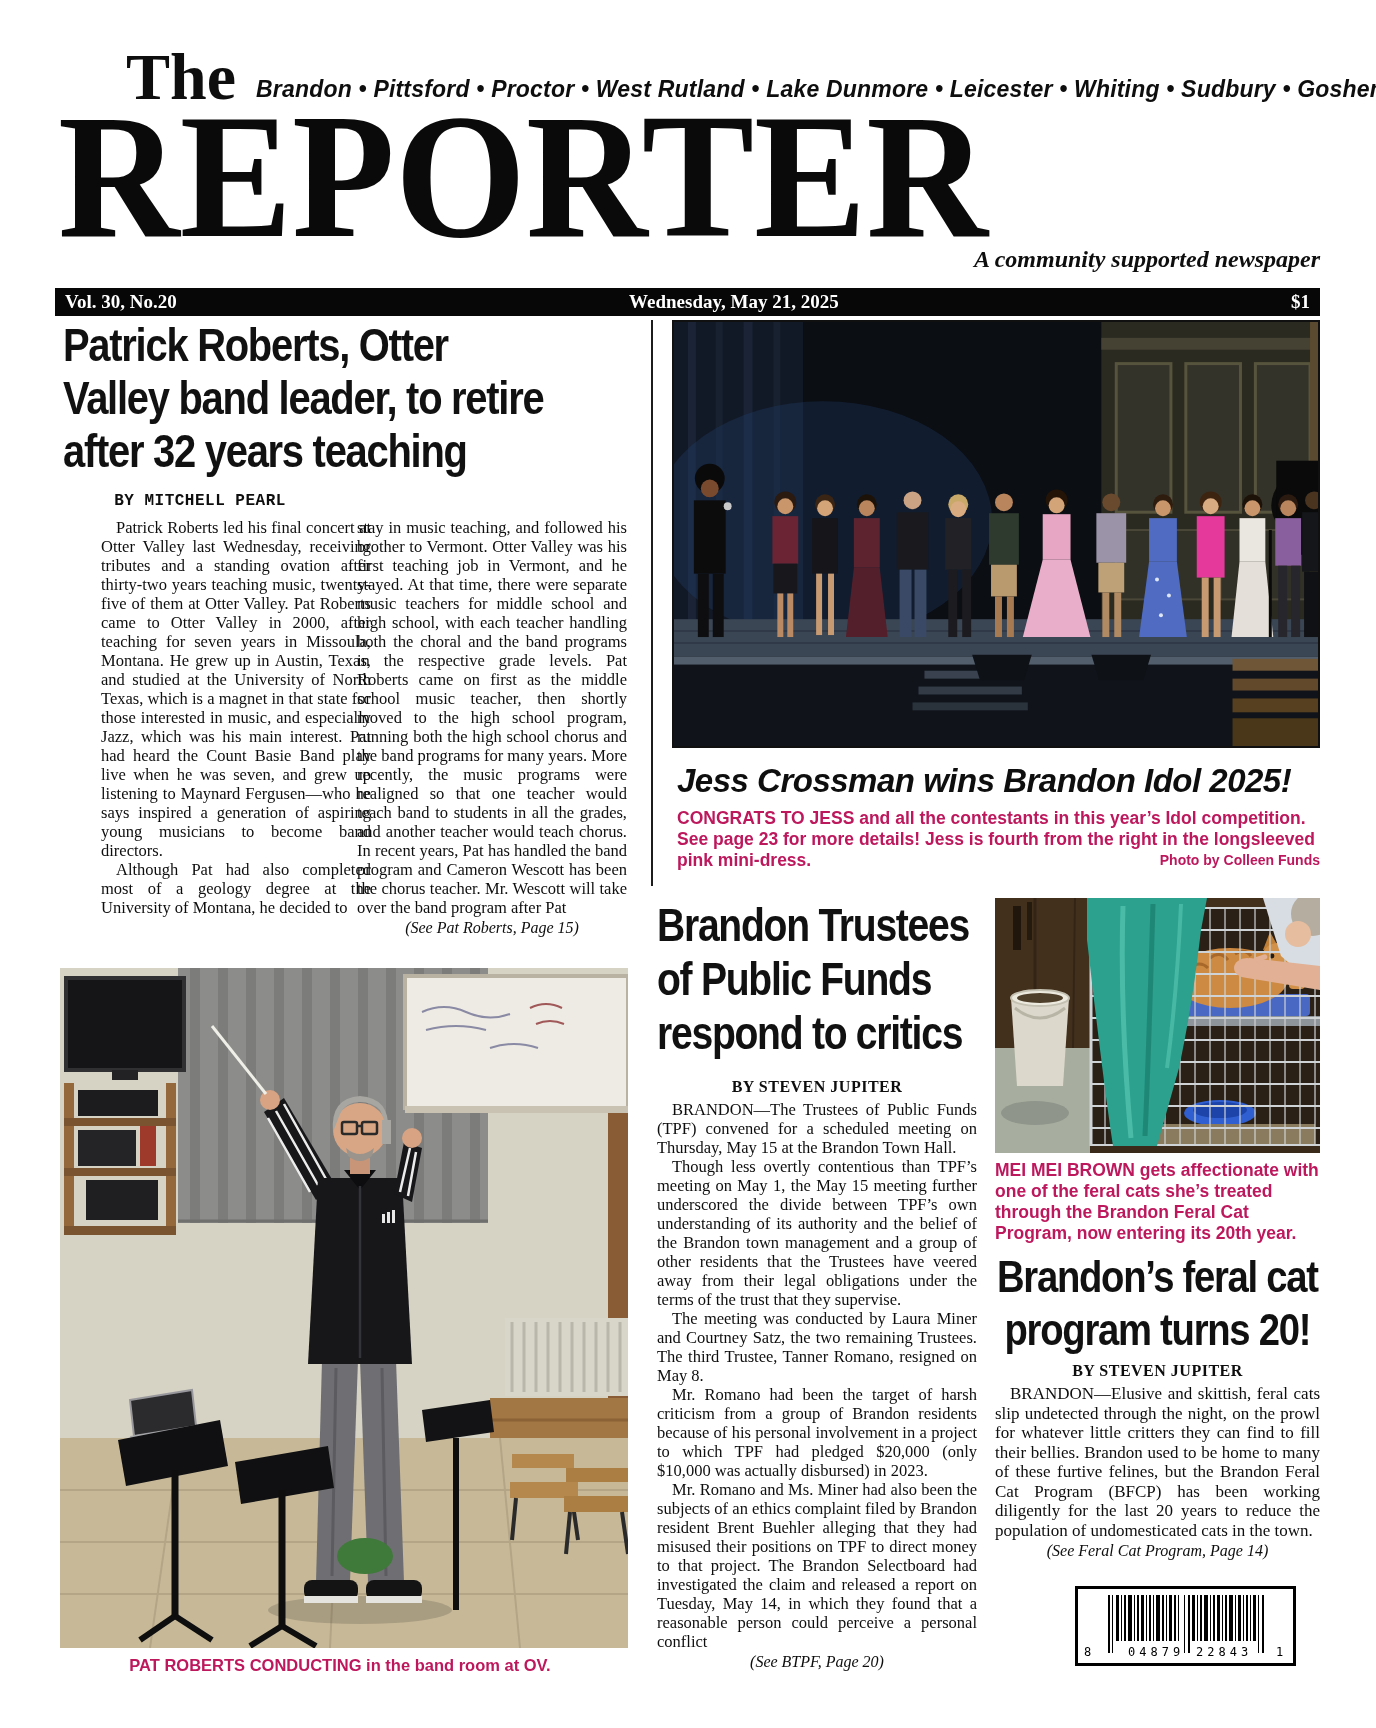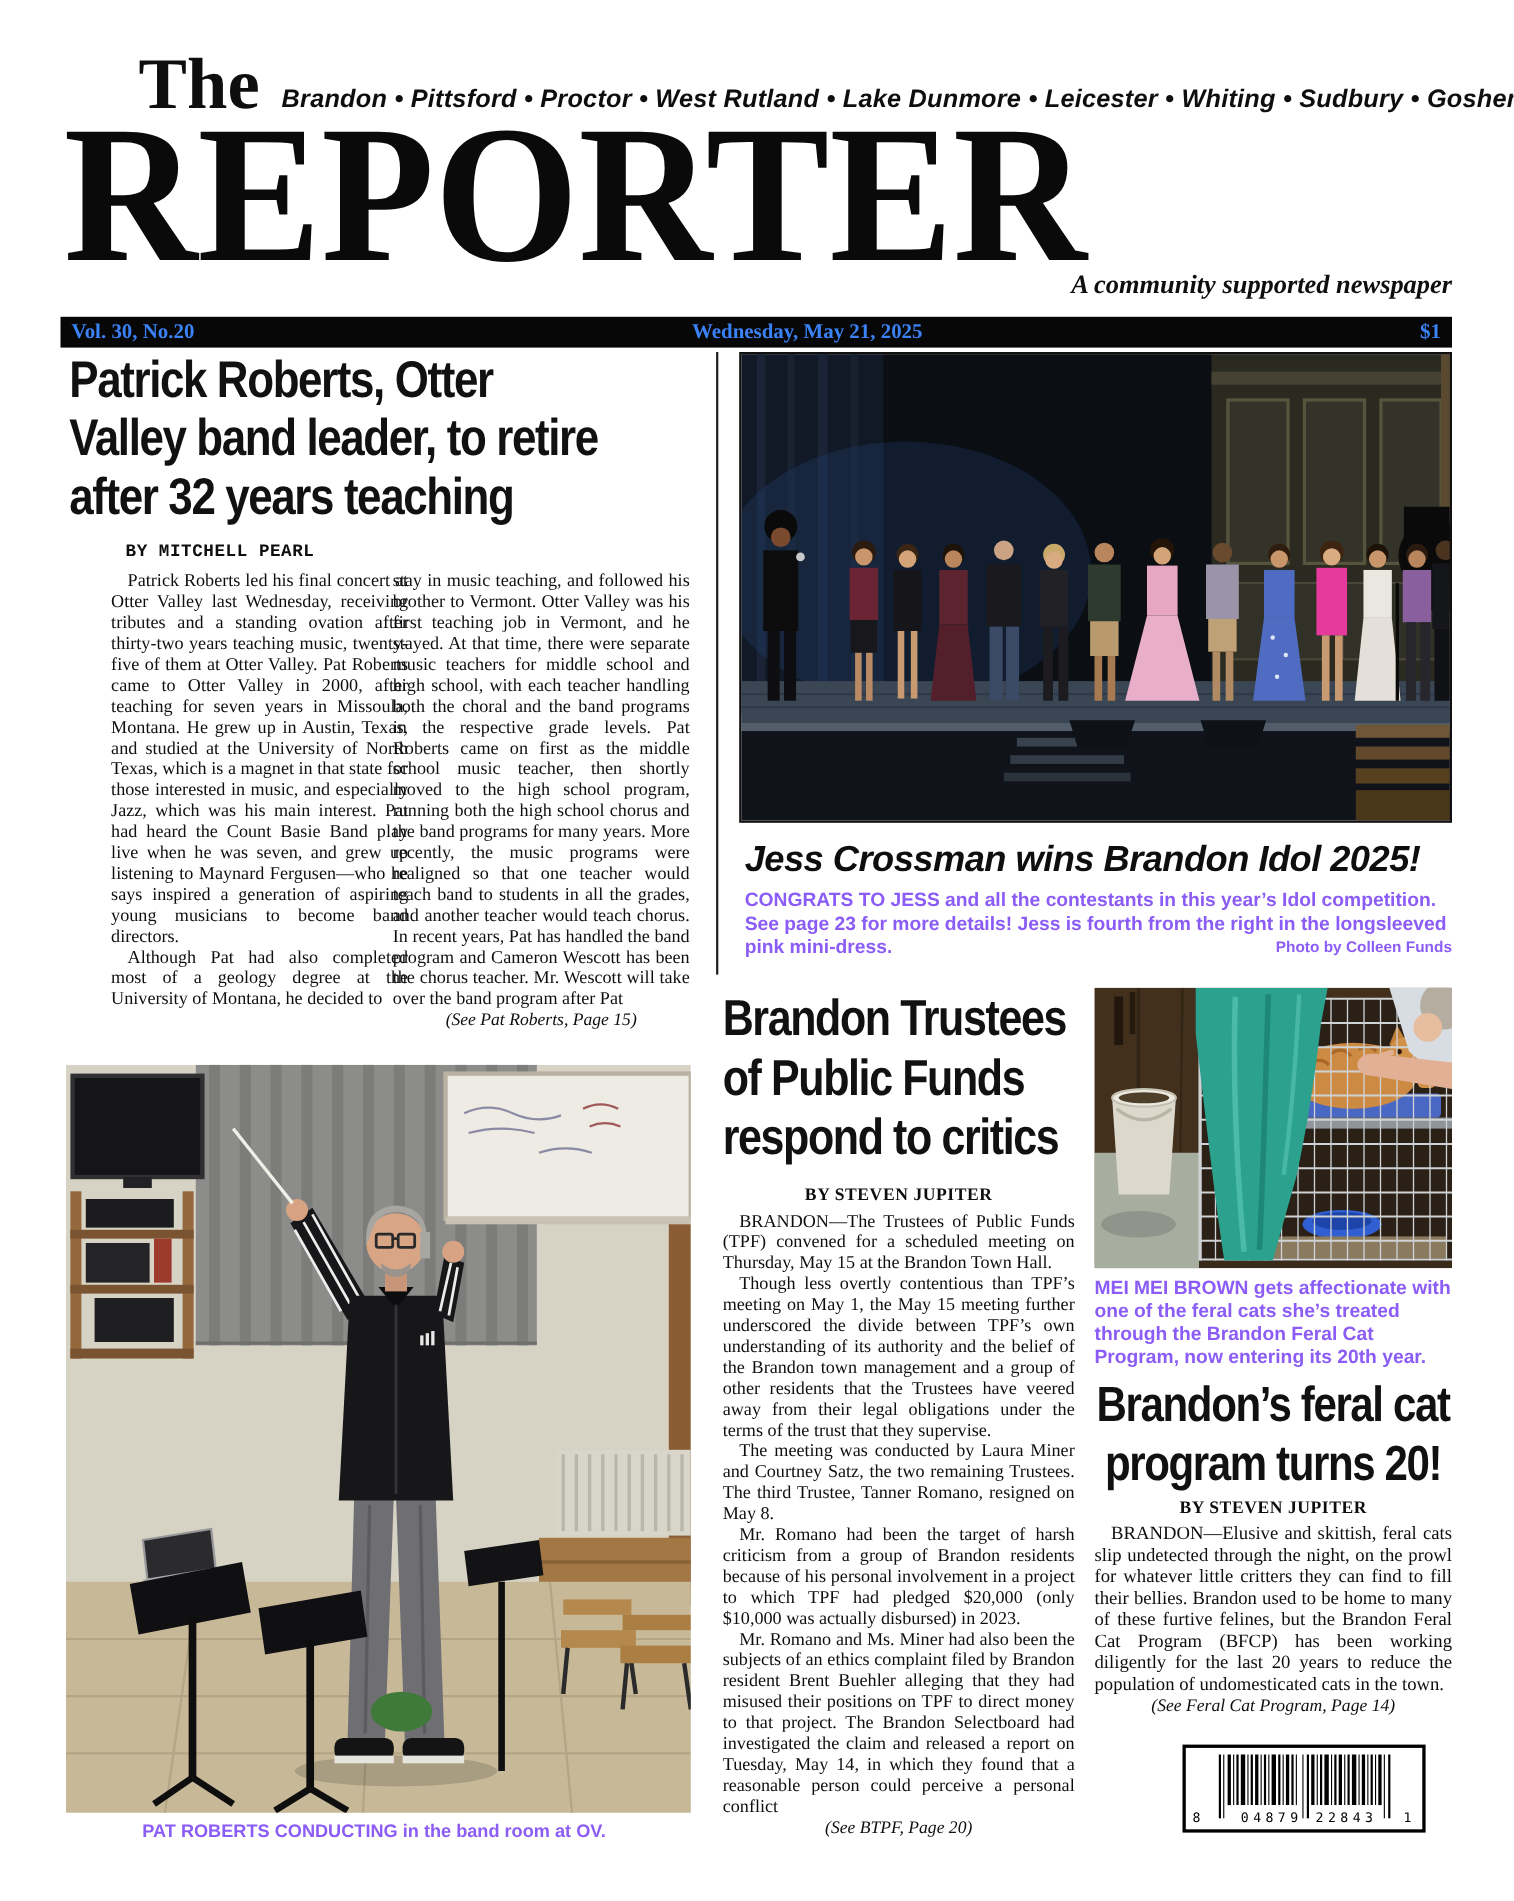--- a/index.html
+++ b/index.html
@@ -6,41 +6,41 @@
   body{width:1376px;height:1728px;background:#ffffff;position:relative;
        font-family:"Liberation Serif",serif;color:#0e0e0e;overflow:hidden;}
   .abs{position:absolute;}
   
   .kicker{left:126px;top:44px;font-weight:bold;font-size:66px;line-height:1;}
   .towns{left:256px;top:76px;font-family:"Liberation Sans",sans-serif;
          font-style:italic;font-weight:bold;font-size:23px;letter-spacing:.2px;white-space:nowrap;}
   .reporter-svg{left:58px;top:112px;}
   .tagline{right:56px;top:246px;font-style:italic;font-weight:bold;font-size:24px;}
   
-  .infobar{left:55px;top:288px;width:1265px;height:28px;background:#070707;color:#3b82f6;
+  .infobar{left:55px;top:288px;width:1265px;height:28px;background:#070707;color:#ffffff;
            display:flex;align-items:center;justify-content:space-between;
            font-weight:bold;font-size:19px;padding:0;box-sizing:border-box;}
   .infobar span{padding:0 10px;}
   
   .cond{transform-origin:0 0;transform:scaleX(0.85);font-family:"Liberation Sans",sans-serif;
         font-weight:bold;letter-spacing:-1.5px;color:#111;}
   .lead-headline{left:63px;top:318px;width:672px;font-size:47px;line-height:53px;}
   .trustees-headline{left:657px;top:898px;width:378px;font-size:46px;line-height:54px;}
   .feral-headline{left:995px;top:1250px;width:382px;font-size:45px;line-height:53px;text-align:center;}
   .hl-line{white-space:nowrap;}
   
   .byline{font-weight:bold;font-size:16px;letter-spacing:.5px;text-align:center;}
   
   .bodycol{font-size:16.5px;line-height:19px;text-align:justify;}
   .bodycol p{margin:0;text-indent:15px;}
   .bodycol p.noindent{text-indent:0;}
   .jump{font-style:italic;text-align:center;font-size:16px;margin-top:1px;}
   
   .caption{font-family:"Liberation Sans",sans-serif;font-weight:bold;
-           font-size:17.5px;line-height:21px;color:#8b5cf6;}
+           font-size:17.5px;line-height:21px;color:#be185d;}
   .caption .lead-in{font-weight:bold;}
   .idol-headline{left:677px;top:762px;font-family:"Liberation Sans",sans-serif;
                  font-style:italic;font-weight:bold;font-size:33px;letter-spacing:-.5px;white-space:nowrap;}
   .idol-caption{left:677px;top:808px;width:643px;position:absolute;}
   .credit{position:absolute;right:0;bottom:0;font-size:14px;font-weight:bold;
           font-family:"Liberation Sans",sans-serif;}
   .cat-caption{left:995px;top:1160px;width:325px;}
   .conductor-caption{left:56px;top:1655px;width:568px;text-align:center;font-size:16.5px;}
   
   .vrule{left:651px;top:320px;width:2px;height:566px;background:#1c1c1c;}

